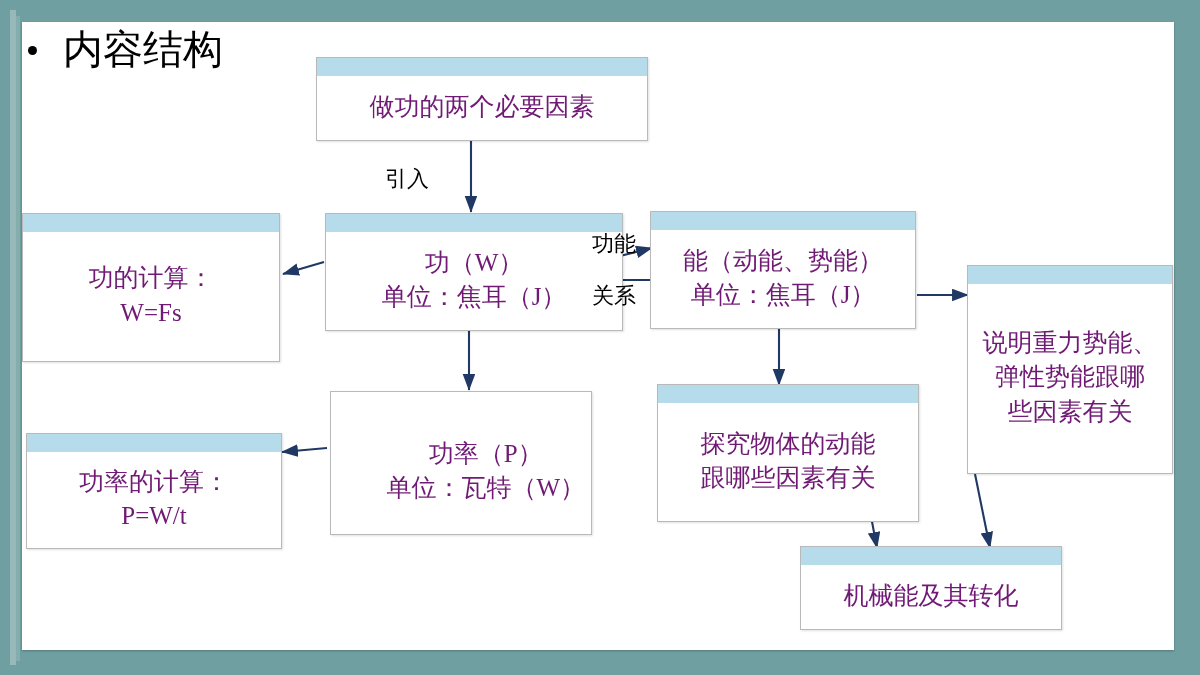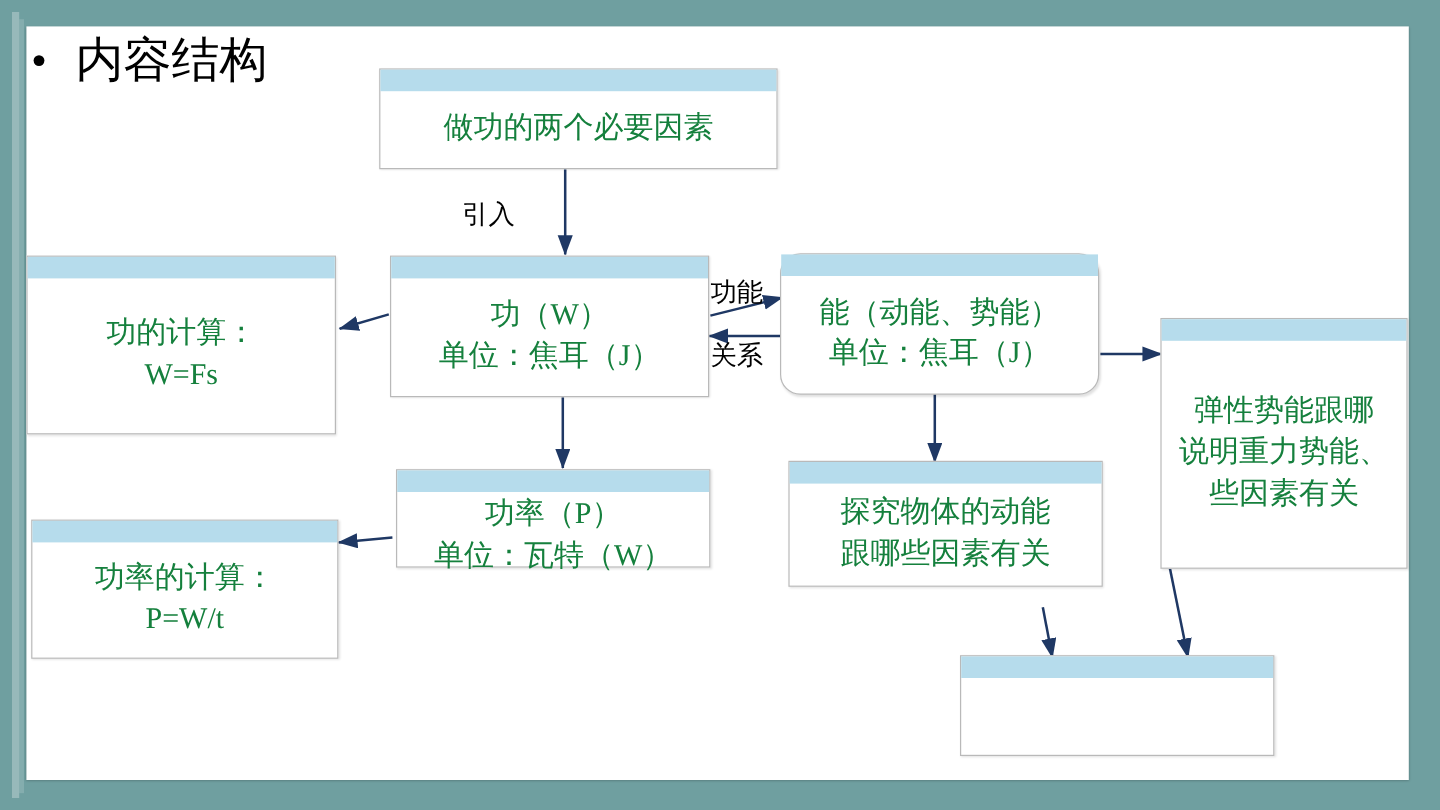--- a/index.html
+++ b/index.html
@@ -62,21 +62,21 @@
     display:flex;
     flex-direction:column;
     align-items:center;
     justify-content:center;
     padding:2px 6px 4px 6px;
   }
   .node .line{
     display:block;
     width:100%;
     text-align:center;
-    color:#15803d;
+    color:#701a75;
     font-size:25px;
     line-height:1.38;
     white-space:nowrap;
   }
 
   
   .edgelabel{
     position:absolute;
     color:#000;
     font-size:22px;
@@ -166,67 +166,70 @@
     </div>
 
     <div class="node" style="left:22px;top:213px;width:258px;height:149px;">
       <div class="strip"></div>
       <div class="body">
         <span class="line">功的计算：</span>
         <span class="line">W=Fs</span>
       </div>
     </div>
 
-    <div class="node" style="left:325px;top:213px;width:266px;height:118px;">
+    <div class="node" style="left:325px;top:213px;width:298px;height:118px;">
       <div class="strip"></div>
       <div class="body">
         <span class="line">功（W）</span>
         <span class="line">单位：焦耳（J）</span>
       </div>
     </div>
 
-    <div class="node" style="left:650px;top:211px;width:266px;height:118px;border-radius:17px;">
+    <div class="node" style="left:650px;top:211px;width:266px;height:118px;">
       <div class="strip"></div>
       <div class="body">
         <span class="line">能（动能、势能）</span>
         <span class="line">单位：焦耳（J）</span>
       </div>
     </div>
 
     <div class="node" style="left:967px;top:265px;width:206px;height:209px;">
       <div class="strip"></div>
       <div class="body">
+        <span class="line">说明重力势能、</span>
         <span class="line">弹性势能跟哪</span>
-        <span class="line">说明重力势能、</span>
         <span class="line">些因素有关</span>
       </div>
     </div>
 
     <div class="node" style="left:26px;top:389px;width:256px;height:116px;margin-top:44px;">
       <div class="strip"></div>
       <div class="body">
         <span class="line">功率的计算：</span>
         <span class="line">P=W/t</span>
       </div>
     </div>
 
-    <div class="node" style="left:330px;top:391px;width:262px;height:82px;">
+    <div class="node" style="left:330px;top:391px;width:262px;height:144px;align-items:flex-end;">
       <div class="strip"></div>
       <div class="body">
         <span class="line">功率（P）</span>
         <span class="line">单位：瓦特（W）</span>
       </div>
     </div>
 
-    <div class="node" style="left:657px;top:384px;width:262px;height:105px;">
+    <div class="node" style="left:657px;top:384px;width:262px;height:138px;">
       <div class="strip"></div>
       <div class="body">
         <span class="line">探究物体的动能</span>
         <span class="line">跟哪些因素有关</span>
       </div>
     </div>
 
     <div class="node" style="left:800px;top:546px;width:262px;height:84px;">
       <div class="strip"></div>
+      <div class="body">
+        <span class="line">机械能及其转化</span>
+      </div>
     </div>
 
   </div>
 </div>
 
 </body></html>

